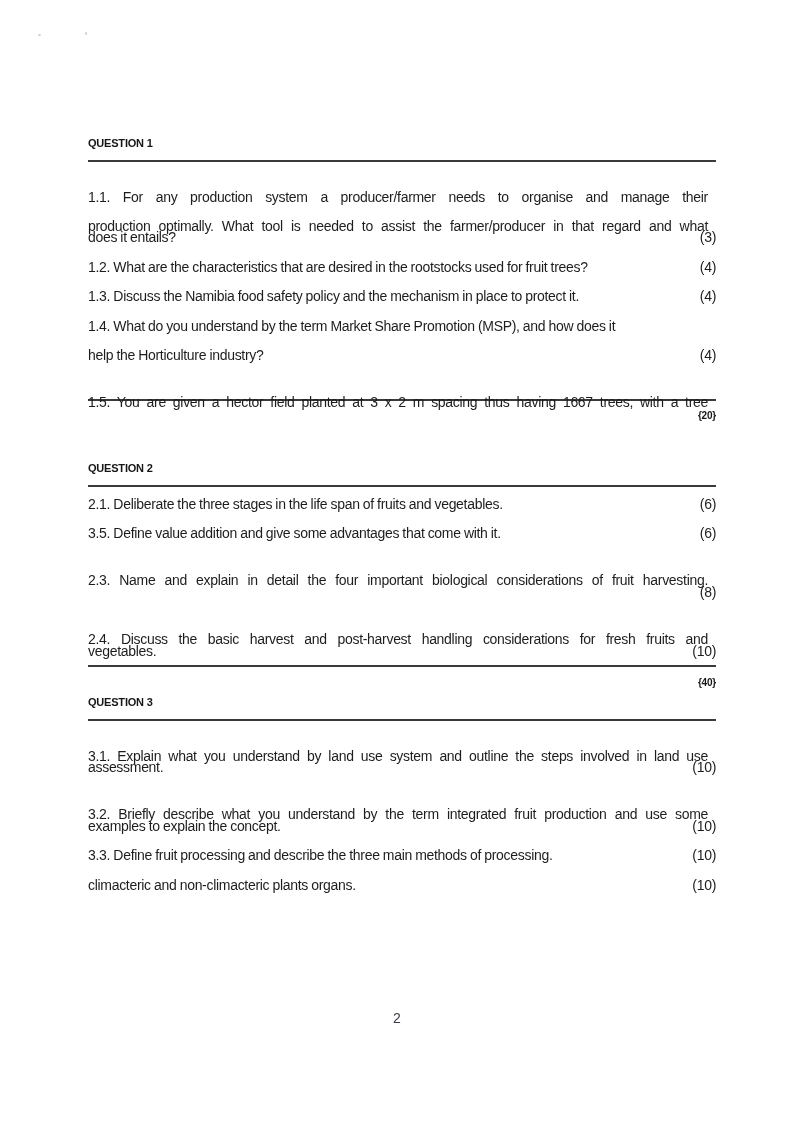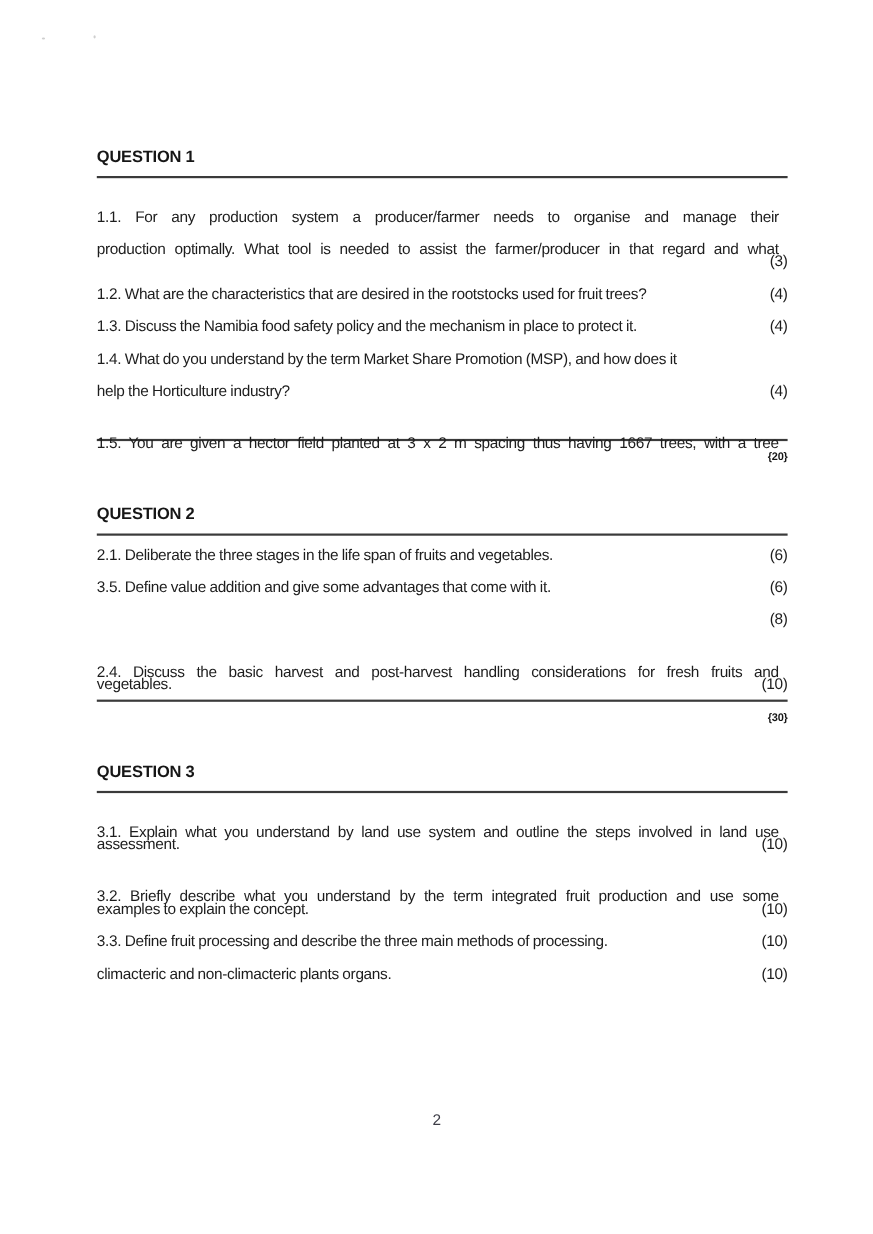--- a/index.html
+++ b/index.html
@@ -15,21 +15,21 @@
   .speck.a { left:38px; top:34px; width:3px; height:2px; }
   .speck.b { left:85px; top:32px; width:2px; height:3px; }
 
   .section { position:absolute; left:88px; width:628px; }
   .sec1 { top:133px; }
   .sec2 { top:458px; }
   .sec3 { top:692px; }
 
   .q-heading {
     margin:0 0 7px 0;
-    font-size:15px; font-weight:700; line-height:20px;
+    font-size:11px; font-weight:700; line-height:20px;
     letter-spacing:-0.2px; color:#161616;
   }
   .rule { border-top:2px solid #3a3a3a; height:0; }
   .lines { padding-top:2px; }
   .line {
     height:29.4px;
     display:flex; align-items:center;
     font-size:14px; letter-spacing:-0.3px; word-spacing:-0.4px;
     line-height:1;
   }
@@ -61,20 +61,21 @@
     <div class="lines">
       <div class="line j">
           <span class="t">1.1. For any production system a producer/farmer needs to organise and manage their</span>
           <span class="m"></span>
         </div>
       <div class="line j">
           <span class="t">production optimally. What tool is needed to assist the farmer/producer in that regard and what</span>
           <span class="m"></span>
         </div>
       <div class="line">
+          <span class="t">does it entails?</span>
           <span class="m">(3)</span>
         </div>
       <div class="line">
           <span class="t">1.2. What are the characteristics that are desired in the rootstocks used for fruit trees?</span>
           <span class="m">(4)</span>
         </div>
       <div class="line">
           <span class="t">1.3. Discuss the Namibia food safety policy and the mechanism in place to protect it.</span>
           <span class="m">(4)</span>
         </div>
@@ -102,36 +103,40 @@
     <div class="rule"></div>
     <div class="lines">
       <div class="line">
           <span class="t">2.1. Deliberate the three stages in the life span of fruits and vegetables.</span>
           <span class="m">(6)</span>
         </div>
       <div class="line">
           <span class="t">3.5. Define value addition and give some advantages that come with it.</span>
           <span class="m">(6)</span>
         </div>
+      <div class="line j">
+          <span class="t">2.3. Name and explain in detail the four important biological considerations of fruit harvesting.</span>
+          <span class="m"></span>
+        </div>
       <div class="line">
           <span class="t"></span>
           <span class="m">(8)</span>
         </div>
       <div class="line j">
           <span class="t">2.4. Discuss the basic harvest and post-harvest handling considerations for fresh fruits and</span>
           <span class="m"></span>
         </div>
       <div class="line">
           <span class="t">vegetables.</span>
           <span class="m">(10)</span>
         </div>
     </div>
     <div class="rule"></div>
     <div class="total-row">
-        <span>{30}</span>
+        <span>{40}</span>
       </div>
   </div>
 
   <div class="section sec3">
     <h2 class="q-heading">QUESTION 3</h2>
     <div class="rule"></div>
     <div class="lines">
       <div class="line j">
           <span class="t">3.1. Explain what you understand by land use system and outline the steps involved in land use</span>
           <span class="m"></span>

